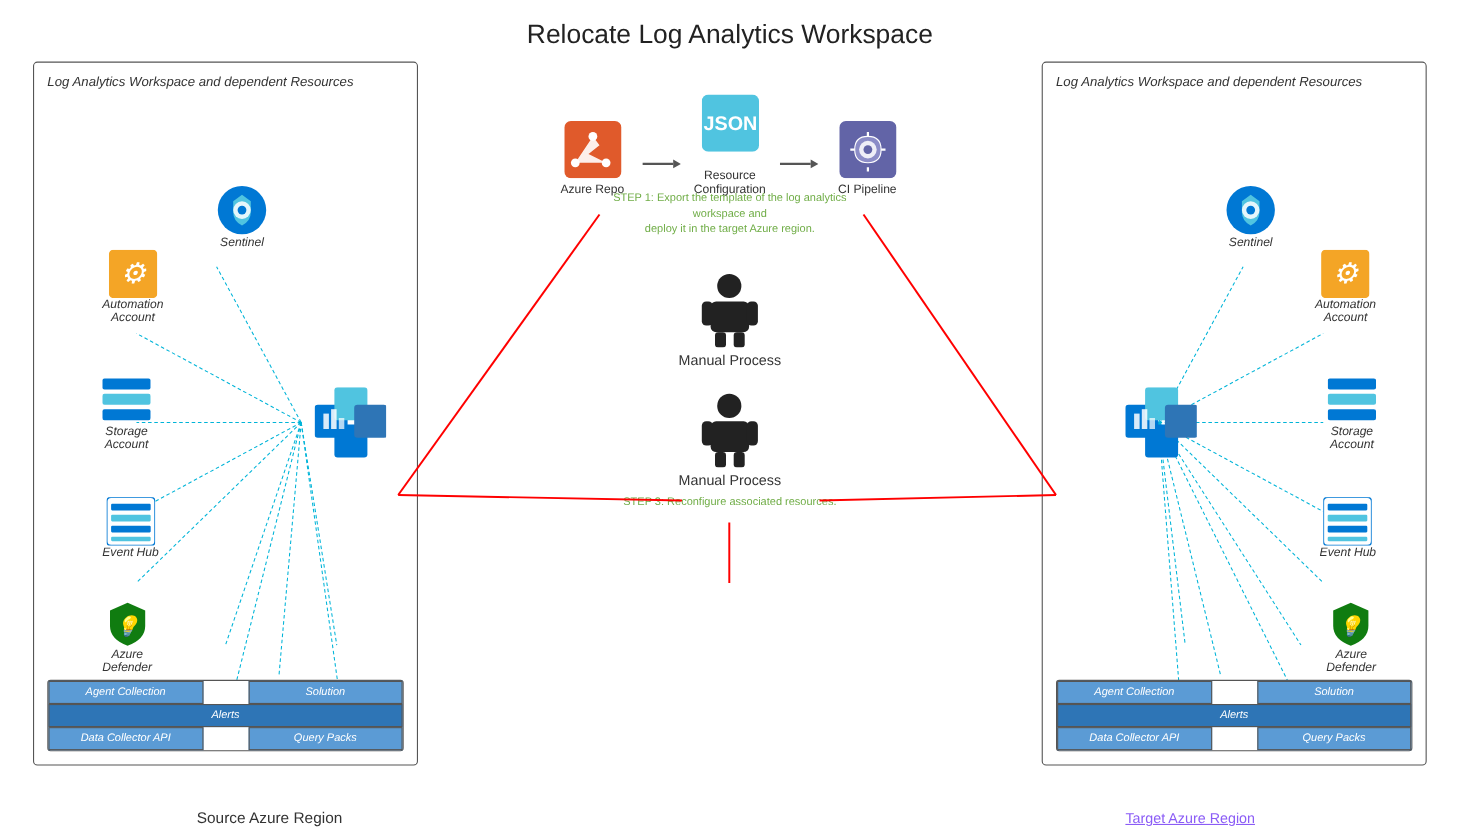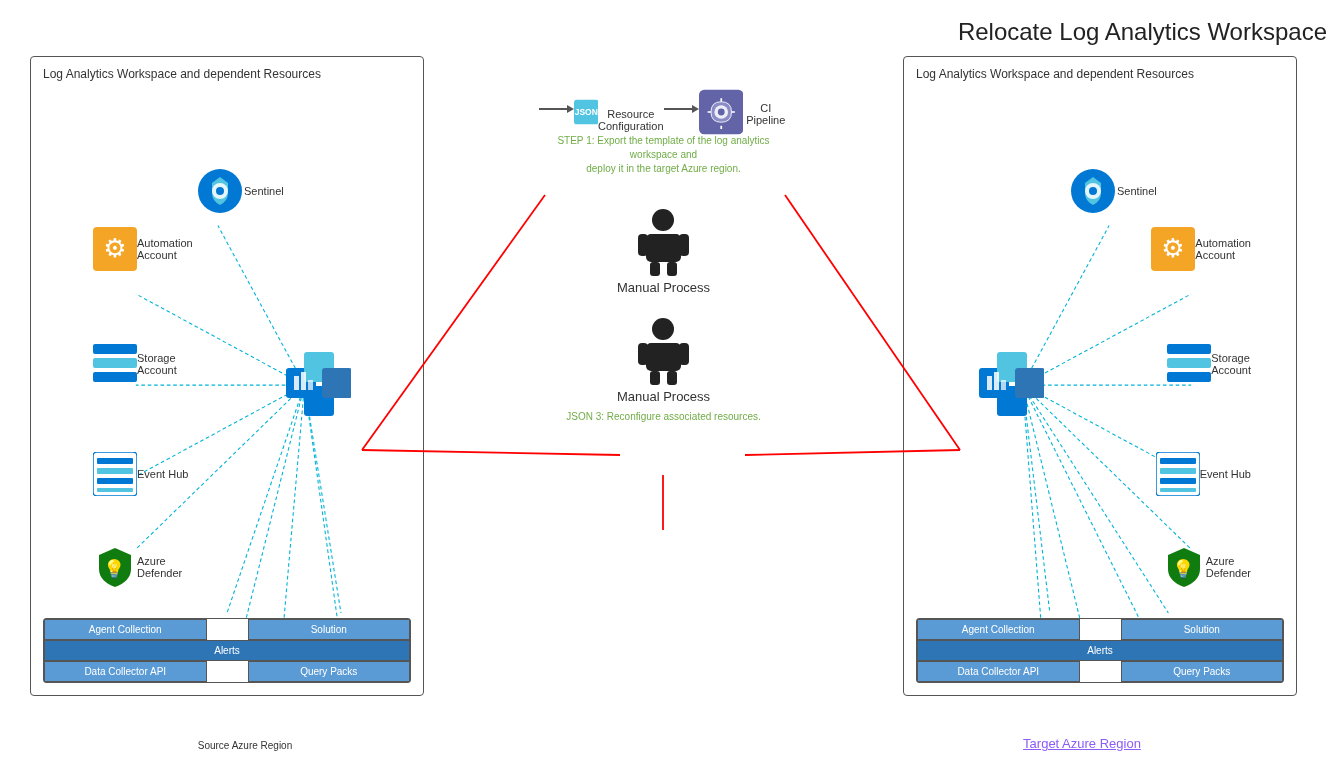--- a/index.html
+++ b/index.html
@@ -5,44 +5,45 @@
     * { box-sizing: border-box; margin: 0; padding: 0; }
     body {
       background: #fff;
       font-family: 'Segoe UI', Arial, sans-serif;
       width: 1327px;
       height: 759px;
       overflow: hidden;
       position: relative;
     }
     .page-title {
-      text-align: right;
+      text-align: center;
       font-size: 24px;
       font-weight: 400;
       padding: 18px 0 10px 0;
       color: #222;
     }
     .main-container {
       display: flex;
       flex-direction: row;
       justify-content: space-between;
       align-items: flex-start;
       padding: 0 30px;
       position: relative;
       height: 680px;
     }
     
     .workspace-box {
       border: 1.5px solid #555;
       border-radius: 4px;
-      width: 394px;
+      width: 350px;
       height: 640px;
       position: relative;
       background: #fff;
       flex-shrink: 0;
+      font-style: italic;
     }
     .workspace-box-label {
       position: absolute;
       top: 10px;
       left: 12px;
       font-size: 12px;
       color: #333;
       font-weight: 500;
     }
     
@@ -94,43 +95,43 @@
     .pipeline-top {
       display: flex;
       flex-direction: row;
       align-items: flex-end;
       gap: 0;
       margin-top: 20px;
       position: relative;
     }
     .pipeline-icon-group {
       display: flex;
-      flex-direction: row;
+      flex-direction: column;
       align-items: center;
       font-size: 11px;
       color: #333;
       text-align: center;
       width: 90px;
     }
     .step-label {
       color: #70ad47;
       font-size: 10px;
       text-align: center;
       margin-top: 6px;
       max-width: 240px;
       line-height: 1.4;
     }
     .abs-icon {
       position: absolute;
       display: flex;
-      flex-direction: row;
+      flex-direction: column;
       align-items: center;
       font-size: 11px;
       color: #333;
-      text-align: left;
+      text-align: center;
     }
   </style>
 </head>
 <body>
 
 <div class="page-title">Relocate Log Analytics Workspace</div>
 
 <div class="main-container">
 
   <div class="workspace-box">
@@ -233,20 +234,30 @@
         <div class="bottom-table-cell">Data Collector API</div>
         <div class="bottom-table-cell">Query Packs</div>
       </div>
     </div>
   </div>
 
   <div class="center-area">
 
     <div class="pipeline-top">
 
+      <div class="pipeline-icon-group">
+        <svg width="52" height="52" viewBox="0 0 52 52">
+          <rect width="52" height="52" rx="6" fill="#e05a2b"></rect>
+          <path d="M10 38 L26 14 L32 22 L22 30 L38 38 Z" fill="#fff" opacity="0.9"></path>
+          <circle cx="26" cy="14" r="4" fill="#fff"></circle>
+          <circle cx="38" cy="38" r="4" fill="#fff"></circle>
+          <circle cx="10" cy="38" r="4" fill="#fff"></circle>
+        </svg>
+        <span style="font-size:11px;margin-top:4px;">Azure Repo</span>
+      </div>
 
       <div style="display:flex;align-items:center;margin-bottom:22px;">
         <svg width="35" height="14" viewBox="0 0 35 14">
           <line x1="0" y1="7" x2="28" y2="7" stroke="#555" stroke-width="2"></line>
           <polygon points="28,3 35,7 28,11" fill="#555"></polygon>
         </svg>
       </div>
 
       <div class="pipeline-icon-group">
         <svg width="52" height="52" viewBox="0 0 52 52">
@@ -297,21 +308,21 @@
         <circle cx="27" cy="14" r="11" fill="#222"></circle>
         <rect x="10" y="28" width="35" height="28" rx="5" fill="#222"></rect>
         <rect x="2" y="28" width="10" height="22" rx="4" fill="#222"></rect>
         <rect x="43" y="28" width="10" height="22" rx="4" fill="#222"></rect>
         <rect x="14" y="56" width="10" height="14" rx="3" fill="#222"></rect>
         <rect x="31" y="56" width="10" height="14" rx="3" fill="#222"></rect>
       </svg>
       <span style="font-size:13px;color:#333;margin-top:4px;">Manual Process</span>
     </div>
     <div class="step-label" style="margin-top:6px;">
-      JSON 3: Reconfigure associated resources.
+      STEP 3: Reconfigure associated resources.
     </div>
 
   </div>
 
   <div class="workspace-box">
     <span class="workspace-box-label">Log Analytics Workspace and dependent Resources</span>
 
     <svg class="dashed-lines-svg" viewBox="0 0 430 640">
 
       <line x1="130" y1="330" x2="225" y2="155" stroke="#00b4d8" stroke-dasharray="4,3" stroke-width="1.2"></line>
@@ -411,14 +422,14 @@
   <line x1="362" y1="390" x2="620" y2="395" stroke="#ff0000" stroke-width="1.8"></line>
 
   <line x1="785" y1="135" x2="960" y2="390" stroke="#ff0000" stroke-width="1.8"></line>
 
   <line x1="745" y1="395" x2="960" y2="390" stroke="#ff0000" stroke-width="1.8"></line>
 
   <line x1="663" y1="415" x2="663" y2="470" stroke="#ff0000" stroke-width="1.8"></line>
 
 </svg>
 
-<div style="position:absolute; bottom:8px; left:30px; width:430px; text-align:center; font-size:10px; color:#333;">Source Azure Region</div>
+<div style="position:absolute; bottom:8px; left:30px; width:430px; text-align:center; font-size:14px; color:#333;">Source Azure Region</div>
 <div style="position:absolute; bottom:8px; right:30px; width:430px; text-align:center; font-size:13px; color:#8b5cf6;text-decoration:underline;">Target Azure Region</div>
 
 </body></html>

